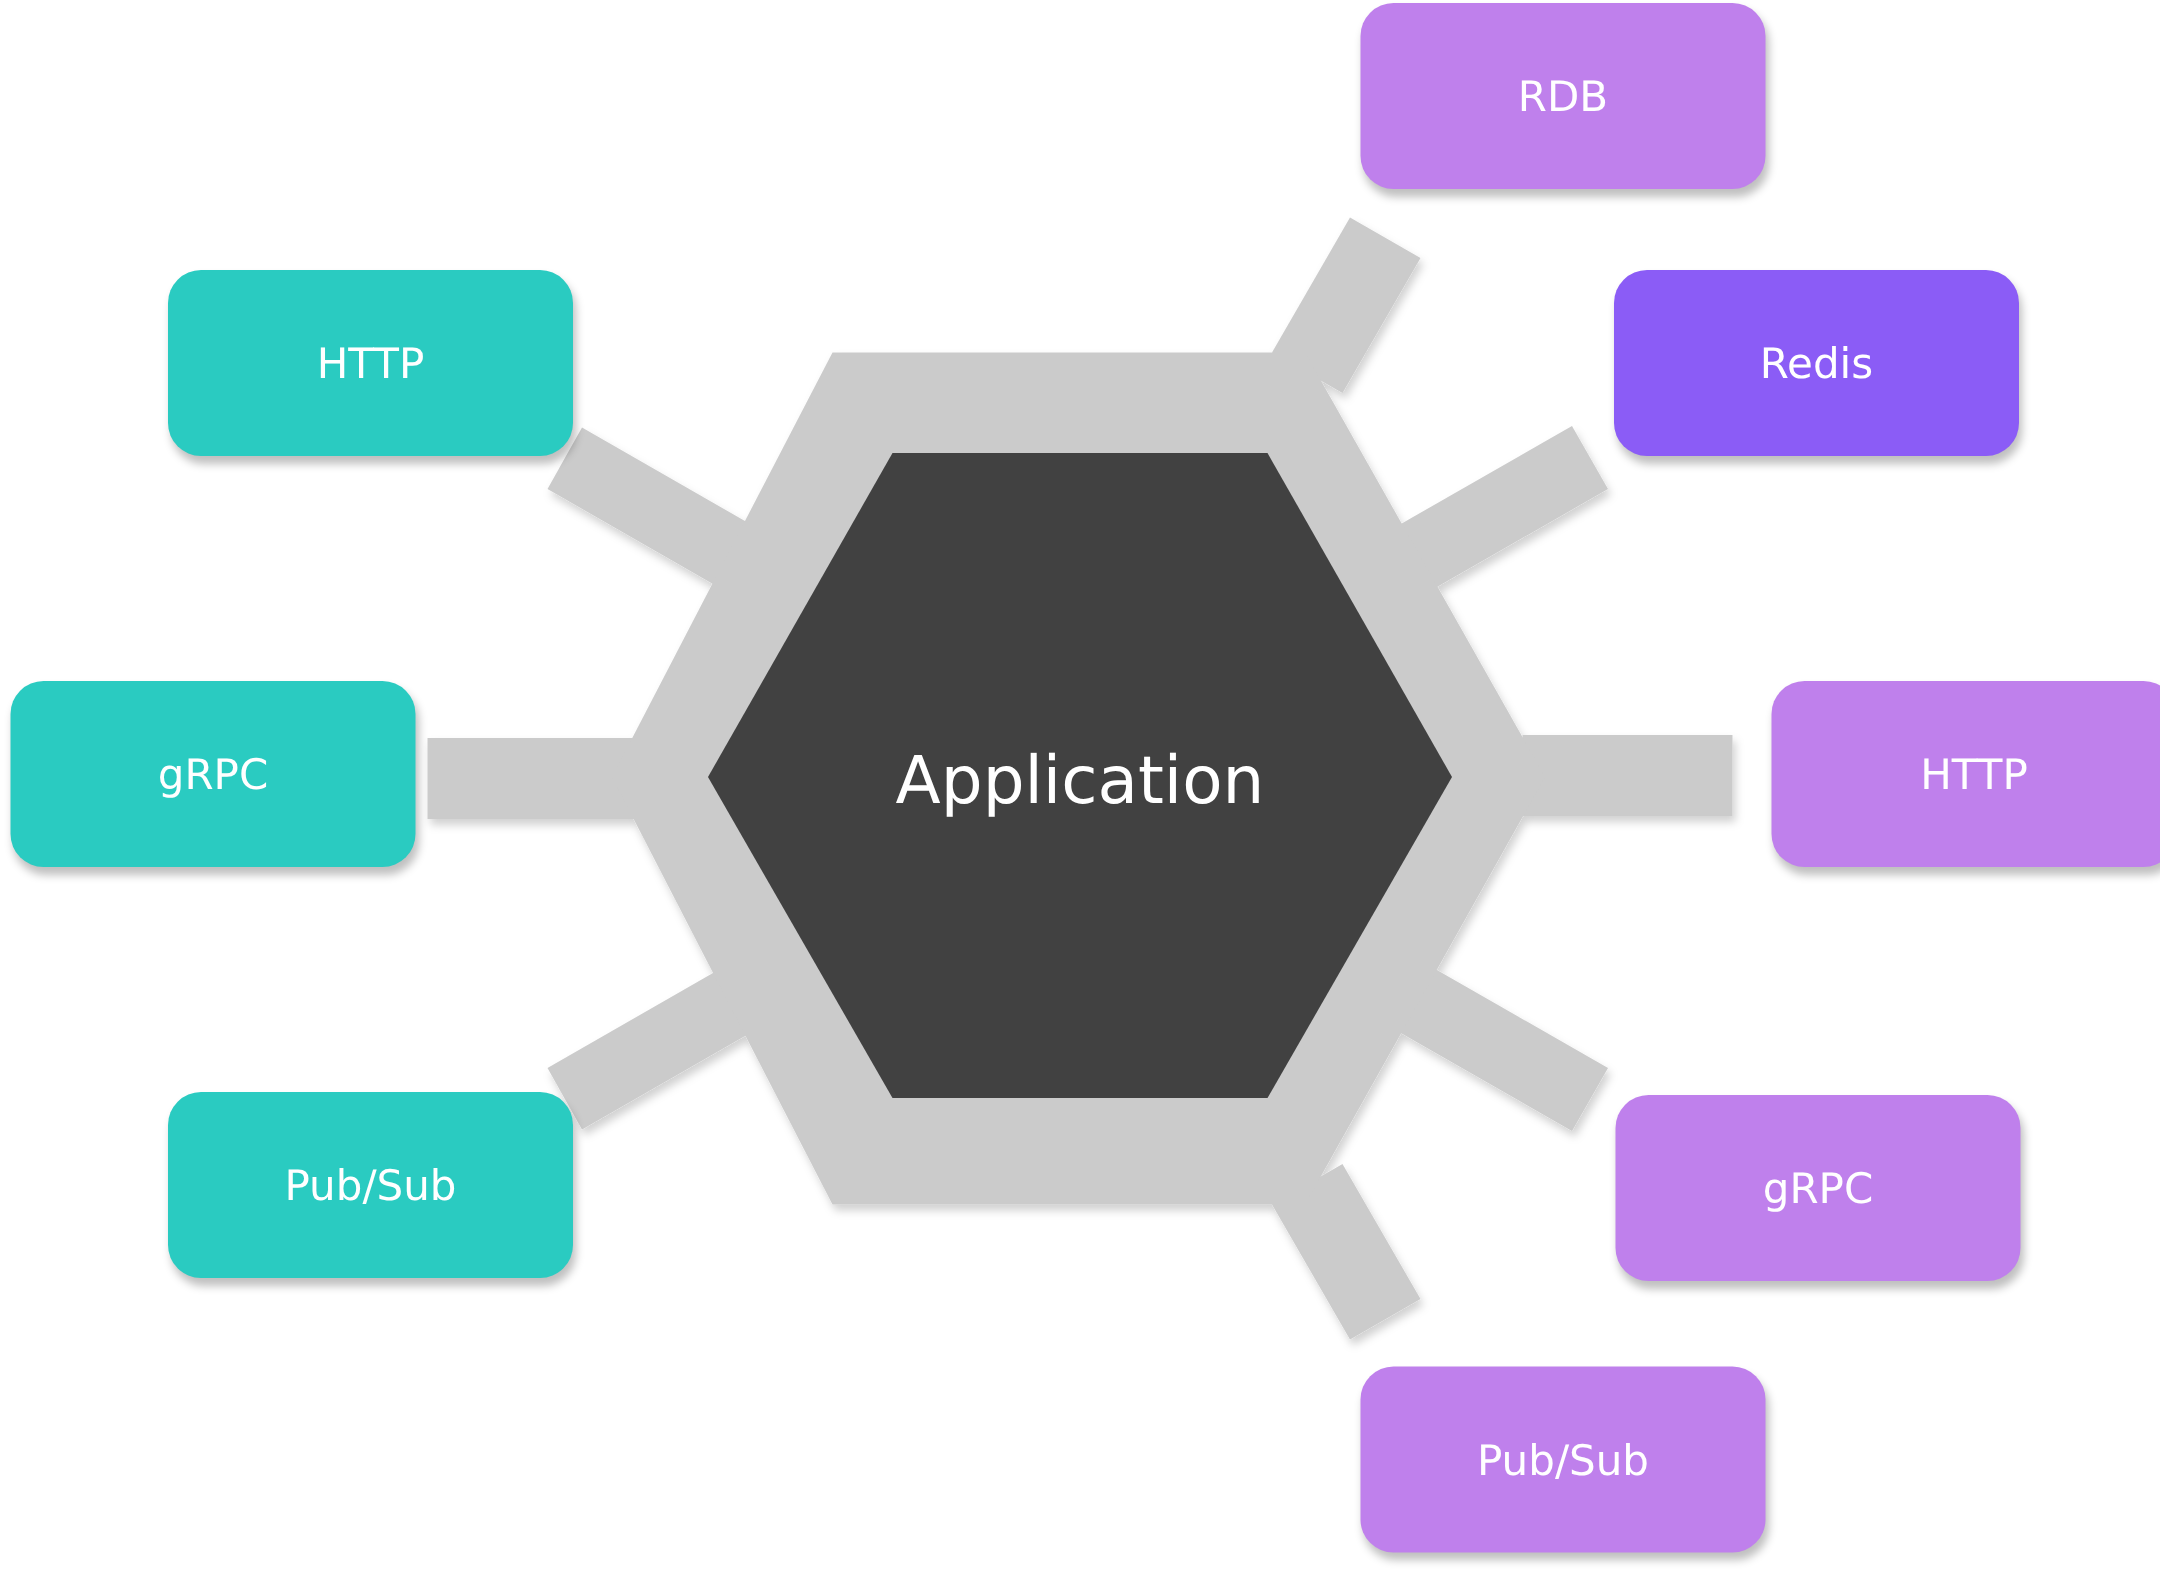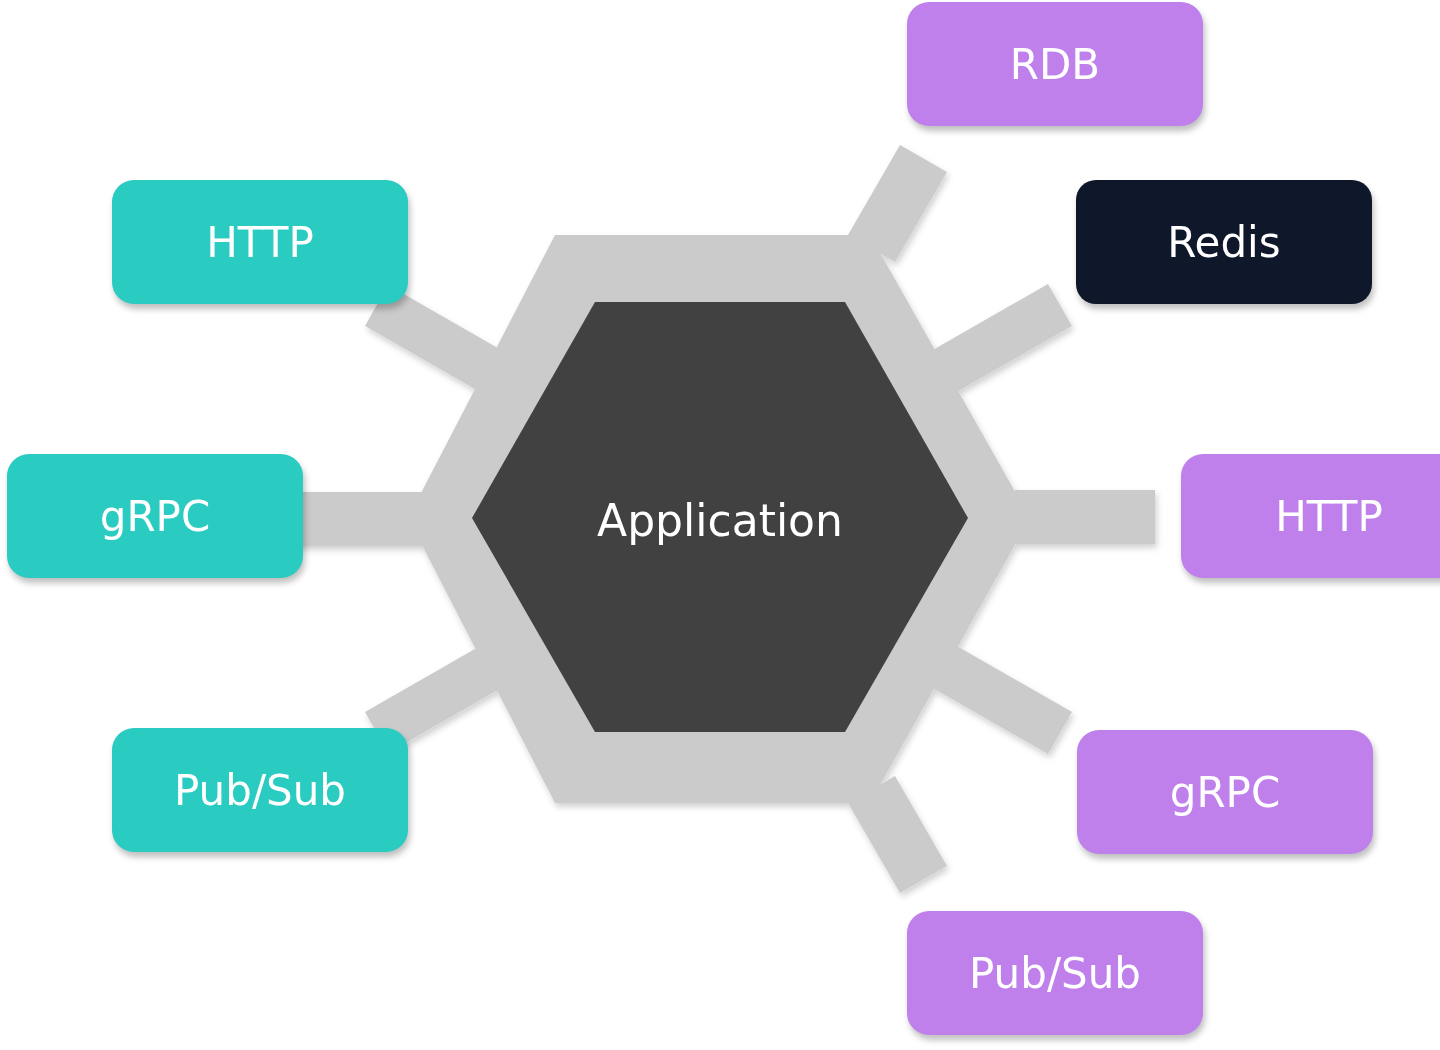--- a/index.html
+++ b/index.html
@@ -1,21 +1,21 @@
 <!DOCTYPE html>
 <html><head>
   <meta charset="utf-8">
   <style>
     html, body { margin: 0; padding: 0; background: #ffffff; }
     body { width: 1440px; height: 1050px; position: relative; overflow: hidden; font-family: "DejaVu Sans", sans-serif; }
     svg.base { position: absolute; left: 0; top: 0; }
     .box {
-      position: absolute; width: 296px; height: 124px; border-radius: 22px;
+      position: absolute; width: 270px; height: 124px; border-radius: 22px;
       display: flex; align-items: center; justify-content: center;
-      color: #ffffff; font-size: 42px; font-family: "DejaVu Sans", sans-serif;
+      color: #ffffff; font-size: 28px; font-family: "DejaVu Sans", sans-serif;
       box-shadow: 2px 5px 6px rgba(0,0,0,0.25);
       letter-spacing: 0px;
     }
     .in { background: #2acbc1; }
     .out { background: #bf80ec; }
     .app-label {
       position: absolute; left: 470px; top: 485px; width: 500px; height: 70px;
       display: flex; align-items: center; justify-content: center;
       color: #ffffff; font-size: 44px; font-family: "DejaVu Sans", sans-serif;
     }
@@ -45,16 +45,16 @@
   <polygon fill="#414141" points="595,302 845,302 968,518 845,732 595,732 472,518"></polygon>
 </svg>
 
 <div class="app-label">Application</div>
 
 <div class="box in" style="left: 112px; top: 180px; background: rgb(42, 203, 193);">HTTP</div>
 <div class="box in" style="left: 7px; top: 454px; background: rgb(42, 203, 193);">gRPC</div>
 <div class="box in" style="left: 112px; top: 728px; background: rgb(42, 203, 193);">Pub/Sub</div>
 
 <div class="box out" style="left: 907px; top: 2px; background: rgb(191, 128, 236);">RDB</div>
-<div class="box out" style="left: 1076px; top: 180px; background: #0f172a; border-radius: 20px;">Redis</div>
+<div class="box out" style="left: 1076px; top: 180px; background: #8b5cf6;">Redis</div>
 <div class="box out" style="left: 1181px; top: 454px; background: rgb(191, 128, 236);">HTTP</div>
 <div class="box out" style="left: 1077px; top: 730px; background: rgb(191, 128, 236);">gRPC</div>
 <div class="box out" style="left: 907px; top: 911px; background: rgb(191, 128, 236);">Pub/Sub</div>
 
 </body></html>

